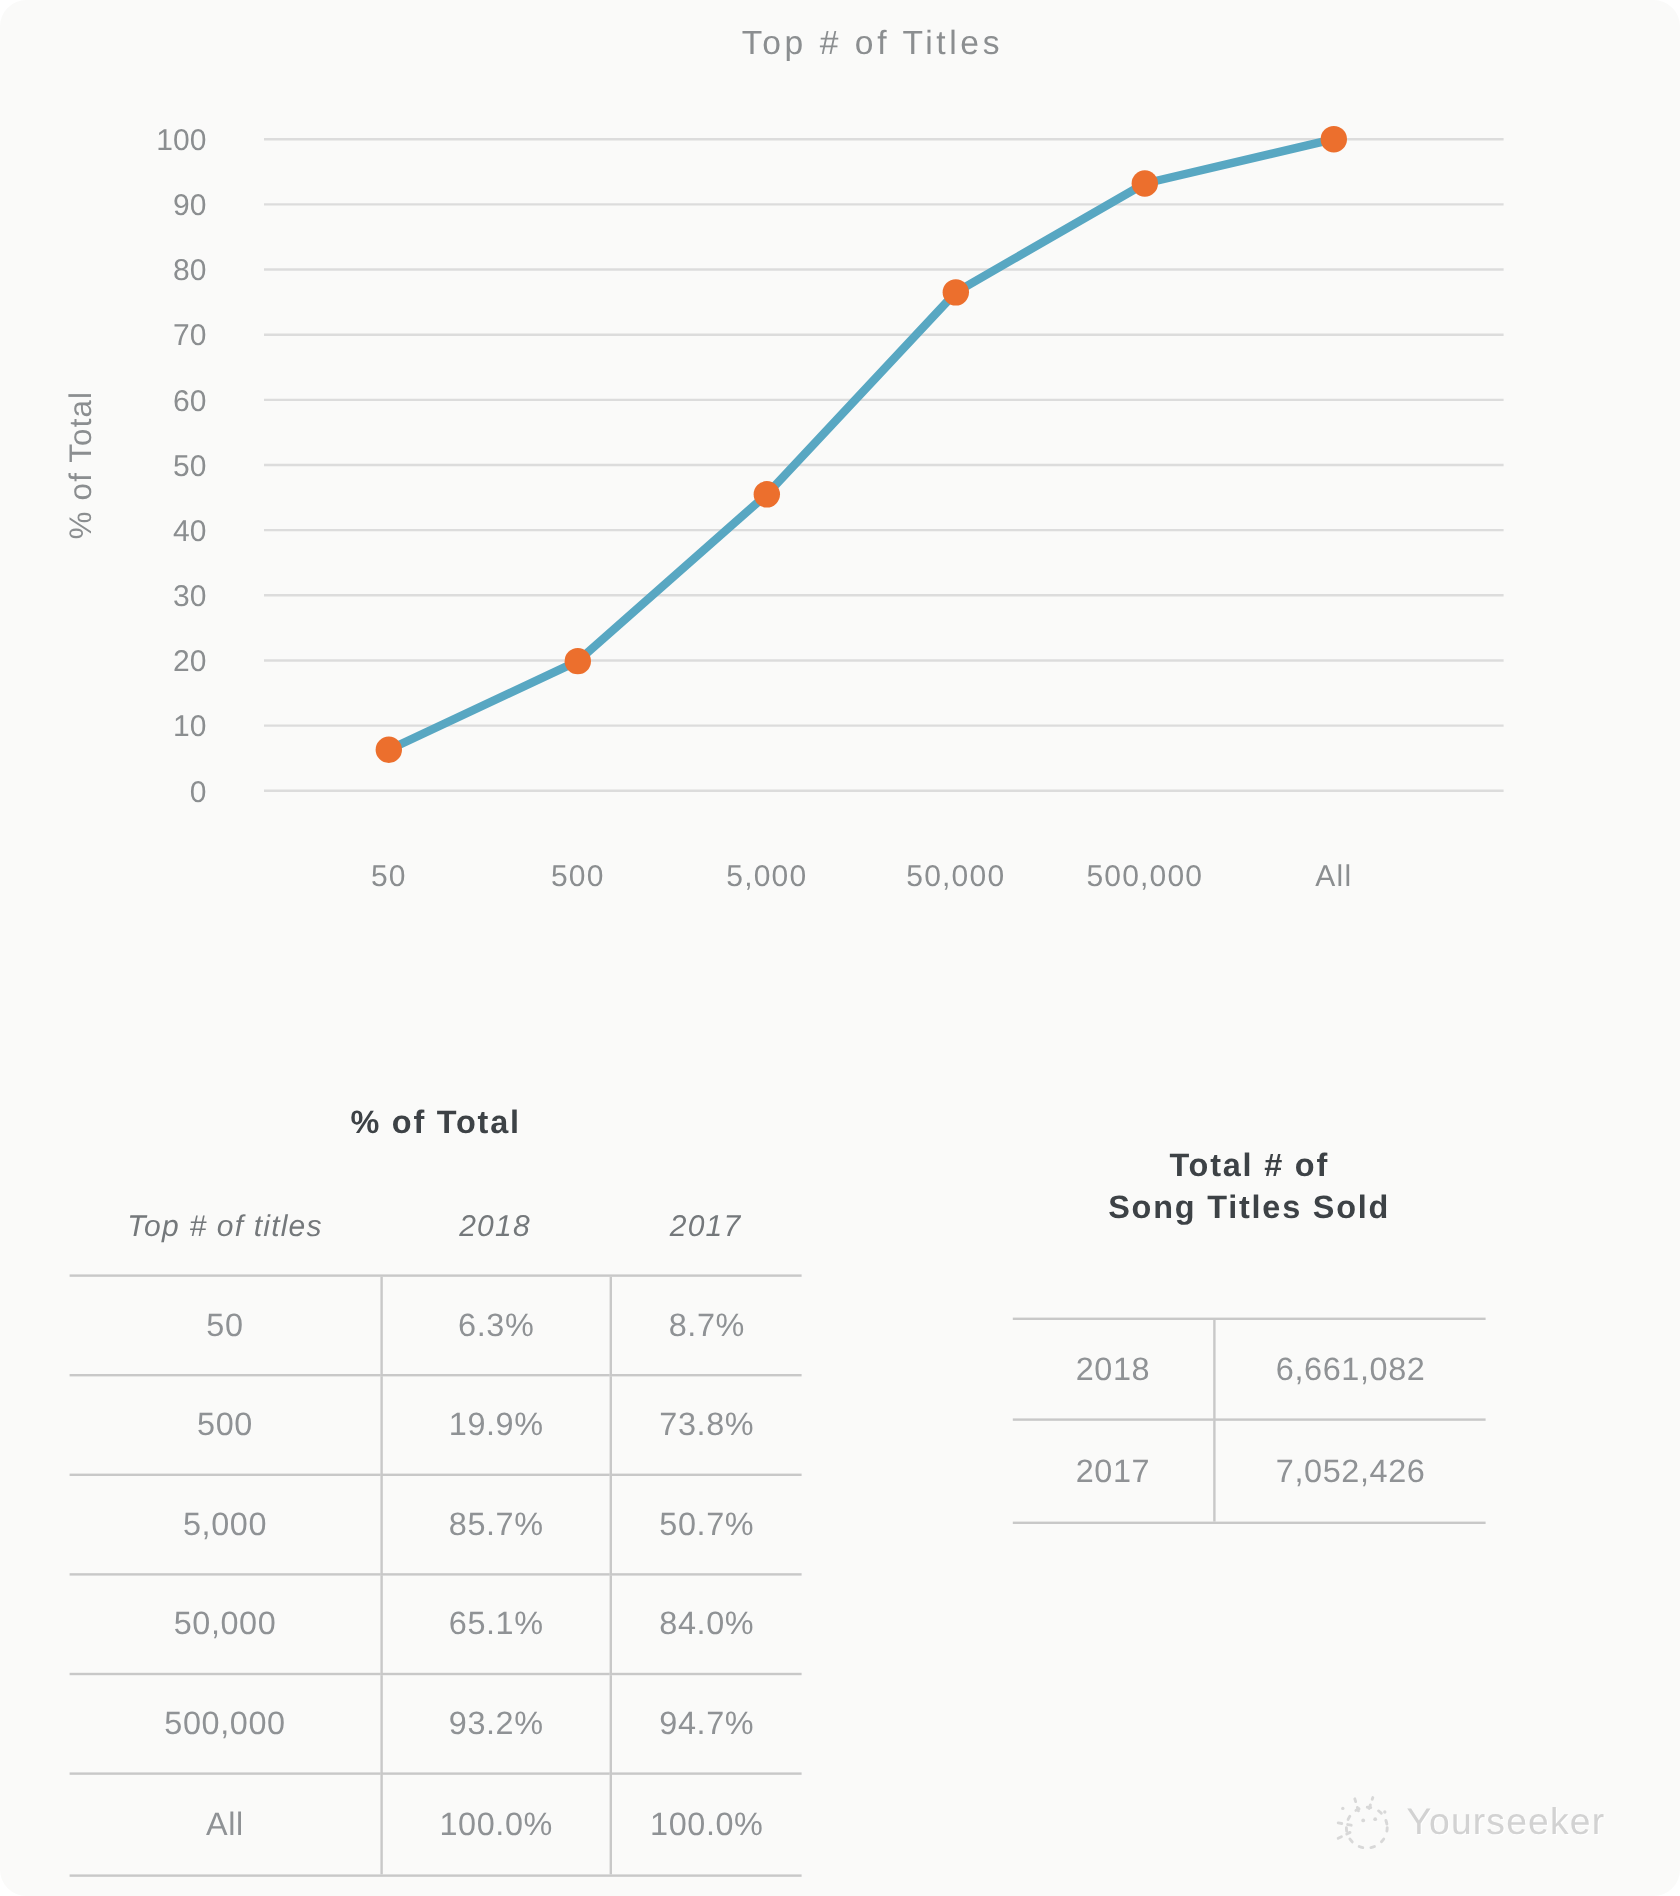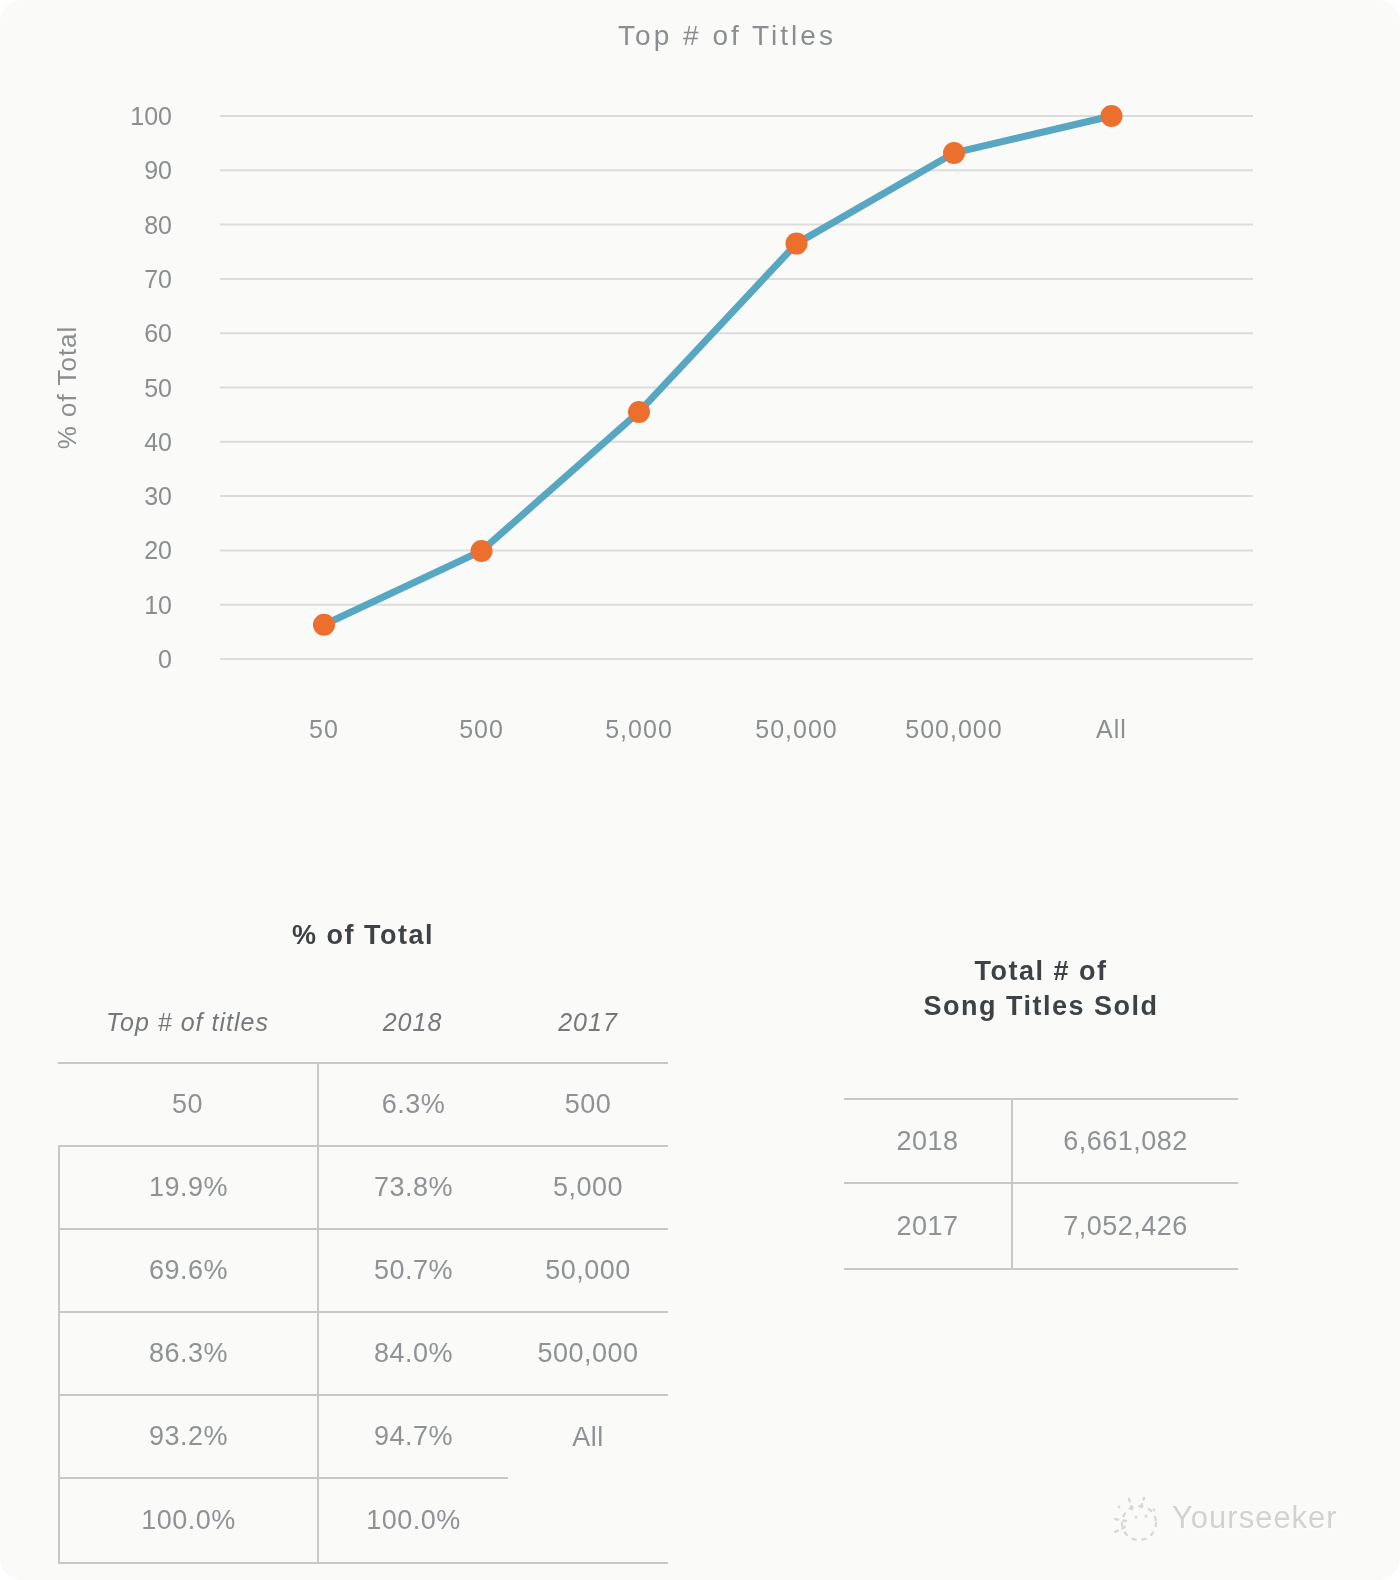--- a/index.html
+++ b/index.html
@@ -99,28 +99,29 @@
   <section class="tbl-section left-sec">
     <h2 class="tbl-title">% of Total</h2>
     <div class="col-headers">
       <div>Top # of titles</div>
       <div>2018</div>
       <div>2017</div>
     </div>
     <div id="tbl-left" class="grid-table t-left">
         <div class="cell hb">50</div>
         <div class="cell sep hb">6.3%</div>
+        <div class="cell sep hb">8.7%</div>
         <div class="cell hb">500</div>
         <div class="cell sep hb">19.9%</div>
         <div class="cell sep hb">73.8%</div>
         <div class="cell hb">5,000</div>
-        <div class="cell sep hb">69.6%</div>
+        <div class="cell sep hb">85.7%</div>
         <div class="cell sep hb">50.7%</div>
         <div class="cell hb">50,000</div>
-        <div class="cell sep hb">86.3%</div>
+        <div class="cell sep hb">65.1%</div>
         <div class="cell sep hb">84.0%</div>
         <div class="cell hb">500,000</div>
         <div class="cell sep hb">93.2%</div>
         <div class="cell sep hb">94.7%</div>
         <div class="cell">All</div>
         <div class="cell sep">100.0%</div>
         <div class="cell sep">100.0%</div>
       </div>
   </section>
 

